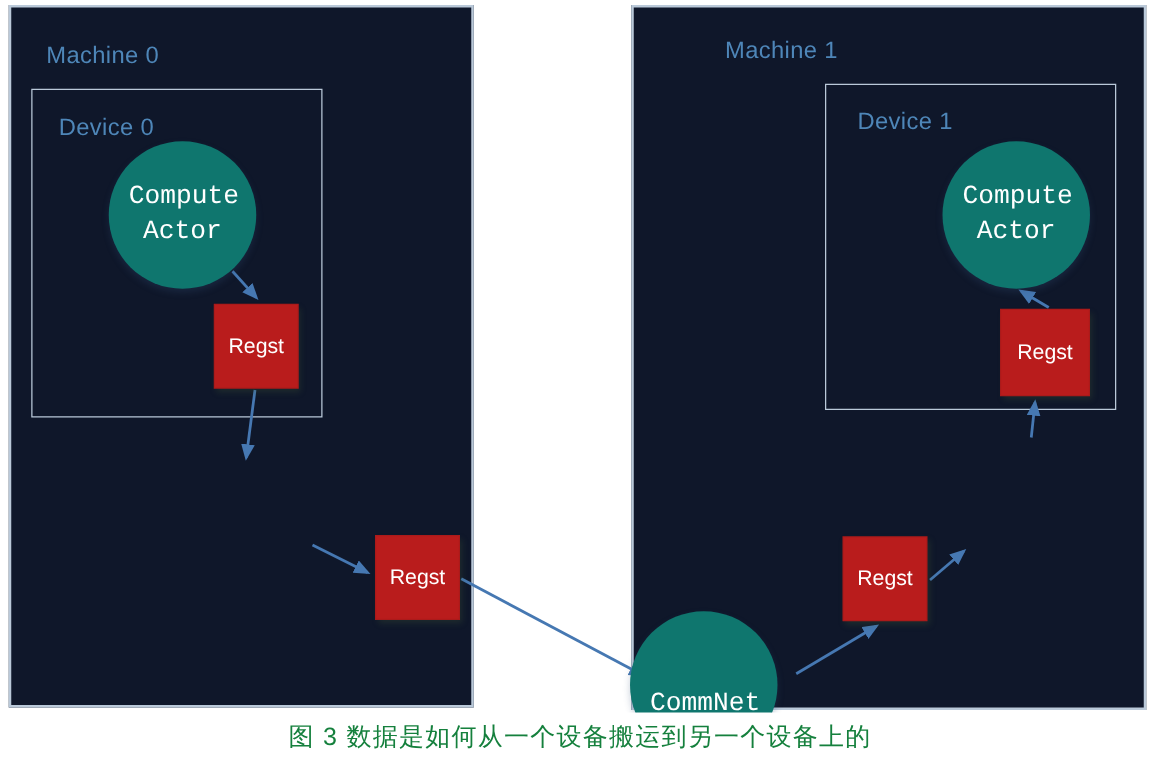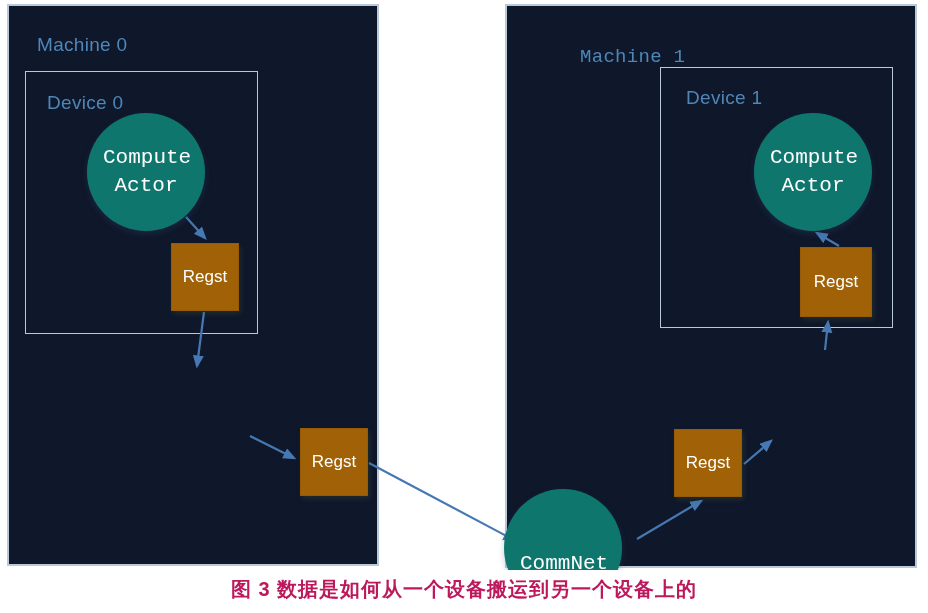--- a/index.html
+++ b/index.html
@@ -37,21 +37,21 @@
     letter-spacing: 0.3px;
     white-space: nowrap;
   }
 
   .m0 { left: 7px;  top: 4px;  width: 372px; height: 562px; }
   .m1 { left: 505px; top: 4px; width: 412px; height: 564px; }
   .d0 { left: 25px; top: 71px; width: 233px; height: 263px; }
   .d1 { left: 660px; top: 67px; width: 233px; height: 261px; }
 
   .m0 .box-title { left: 28px; top: 28px; }
-  .m1 .box-title { left: 73px; top: 40px; font-family: Liberation Mono, monospace; }
+  .m1 .box-title { left: 73px; top: 24px; }
   .d0 .box-title { left: 21px; top: 20px; }
   .d1 .box-title { left: 25px; top: 19px; }
 
   
   .arrows {
     position: absolute;
     left: 0; top: 0;
     width: 928px;
     height: 570px;
     pointer-events: none;
@@ -75,21 +75,21 @@
     background: #0f766e;
     box-shadow: 0 3px 6px rgba(50, 80, 120, 0.28);
     font-size: 21px;
     font-family: Liberation Mono, monospace;
   }
   .circle .lbl { width: 86px; }
 
   .square {
     width: 68px;
     height: 68px;
-    background: #a16207;
+    background: #b91c1c;
     border: 1px solid rgba(0,0,0,0.07);
     box-shadow: 2px 3px 5px rgba(70, 95, 55, 0.28);
     font-size: 17px;
   }
 
   
   .n-compute0 { left: 87px;  top: 113px; }
   .n-regst-d0 { left: 171px; top: 243px; }
   .n-copyd2h  { left: 135px; top: 372px; }
   .n-regst-m0 { left: 300px; top: 428px; }
@@ -99,22 +99,22 @@
   .n-regst-d1 { left: 800px; top: 247px; width: 72px; height: 70px; }
   .n-compute1 { left: 754px; top: 113px; }
 
   .caption {
     position: absolute;
     left: 0;
     top: 576px;
     width: 928px;
     text-align: center;
     font-size: 20px;
-    font-weight: bold;
-    color: #be185d;
+    font-weight: normal;
+    color: #15803d;
     letter-spacing: 1px;
   }
 </style>
 </head>
 <body>
 
 <div class="page">
   <div class="diagram">
 
     <div class="cbox m0">

